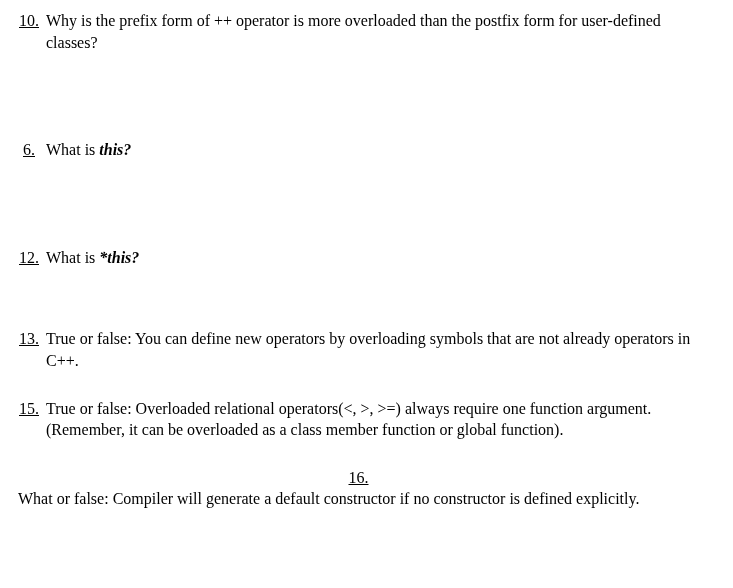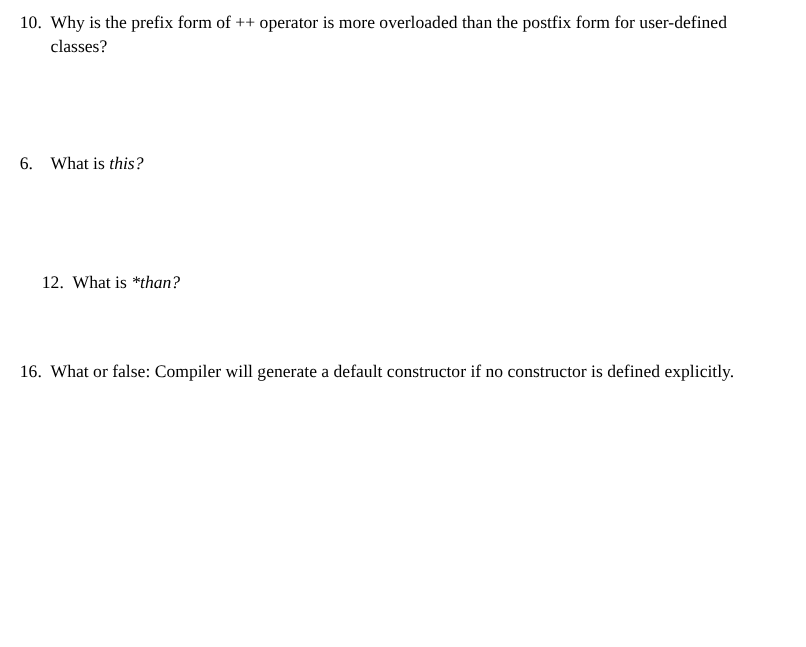--- a/index.html
+++ b/index.html
@@ -16,56 +16,66 @@
       color: #000000;
       padding: 10px 28px 10px 18px;
       line-height: 1.35;
     }
     .question {
       display: flex;
       margin-bottom: 22px;
     }
     .q-num {
       min-width: 28px;
-      text-align: left;
+      text-align: center;
       padding-right: 6px;
+      text-decoration: underline;
     }
     .q-text {
       flex: 1;
     }
     .italic {
       font-style: italic;
+      font-weight: bold;
     }
     .gap-large {
       margin-bottom: 86px;
     }
     .gap-medium {
       margin-bottom: 60px;
-      margin-left: 20px;
     }
     .gap-small {
       margin-bottom: 26px;
     }
     .gap-last {
       margin-bottom: 0;
+      flex-direction: column;
     }
   </style>
 </head>
 <body>
 
 <div id="container">
     <div class="question gap-large">
       <span class="q-num">10.</span>
       <span class="q-text">Why is the prefix form of ++ operator is more overloaded than the postfix form for user-defined classes?</span>
     </div>
     <div class="question gap-large">
       <span class="q-num">6.</span>
       <span class="q-text"><span>What is </span><span class="italic">this?</span></span>
     </div>
     <div class="question gap-medium">
       <span class="q-num">12.</span>
-      <span class="q-text"><span>What is </span><span class="italic">*than?</span></span>
+      <span class="q-text"><span>What is </span><span class="italic">*this?</span></span>
+    </div>
+    <div class="question gap-small">
+      <span class="q-num">13.</span>
+      <span class="q-text">True or false:  You can define new operators by overloading symbols that are not already operators in C++.</span>
+    </div>
+    <div class="question gap-small">
+      <span class="q-num">15.</span>
+      <span class="q-text">True or false:  Overloaded relational operators(&lt;, &gt;, &gt;=)  always require one function argument. (Remember, it can be overloaded as a class member function or global function).</span>
     </div>
     <div class="question gap-last">
       <span class="q-num">16.</span>
       <span class="q-text">What or false:  Compiler will generate a default constructor if no constructor is defined explicitly.</span>
     </div>
   </div>
 
 </body></html>

